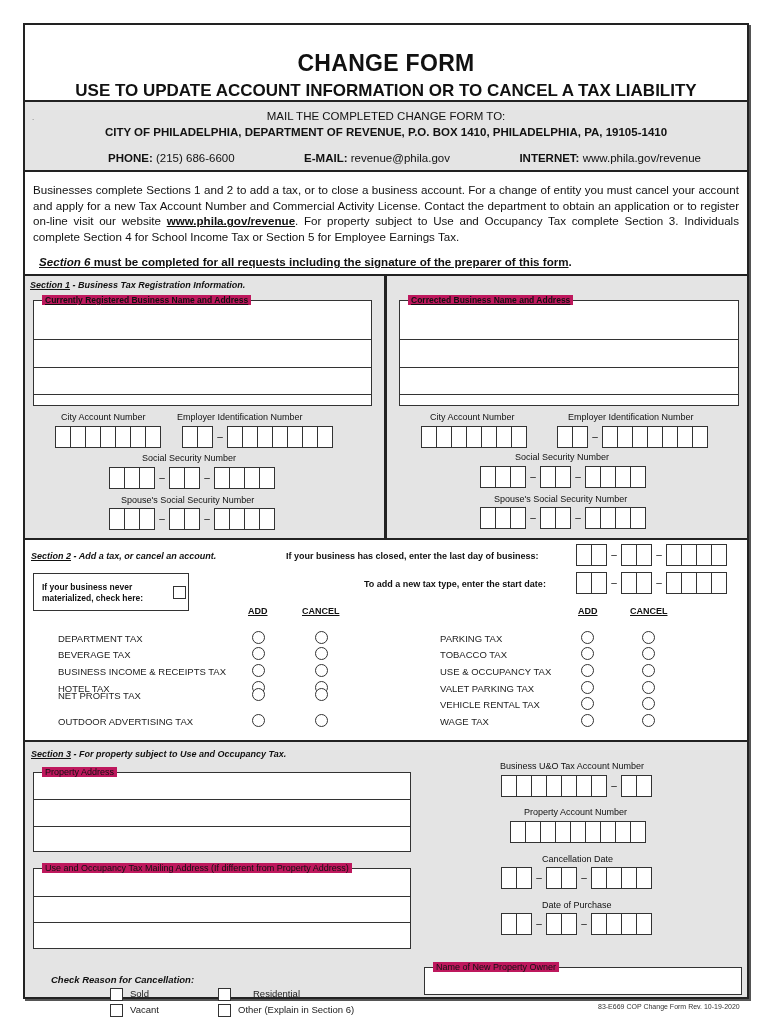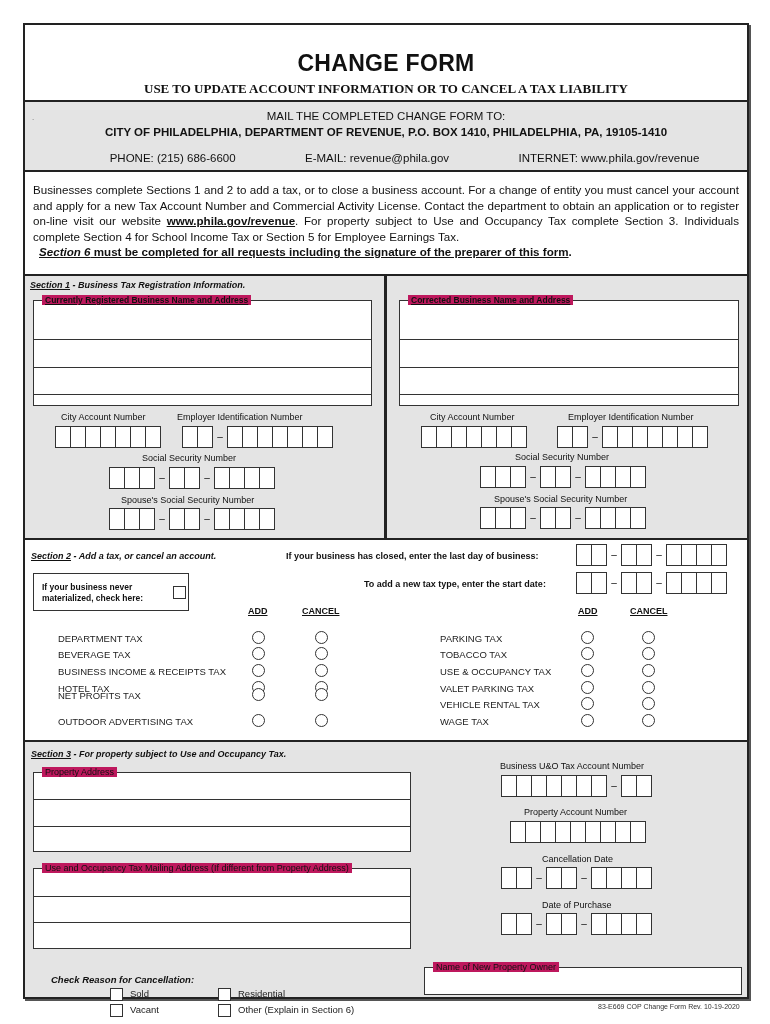--- a/index.html
+++ b/index.html
@@ -6,34 +6,34 @@
   html, body { width: 770px; height: 1024px; background: #ffffff; overflow: hidden; }
   body { font-family: "Liberation Sans", sans-serif; color: #111; position: relative; }
 
   .form { position: absolute; left: 23px; top: 23px; width: 726px; height: 976px;
           border: 2px solid #222; box-shadow: 2px 2px 0 #555; background: #fff; }
 
   
   .hdr { position: absolute; left: 0; top: 0; width: 722px; height: 77px; border-bottom: 2px solid #222; text-align: center; background:#fff; }
   .hdr .dept { position: absolute; top: 9px; width: 100%; font-size: 11.5px; font-weight: bold; letter-spacing: 0.1px; }
   .hdr .title { position: absolute; top: 25px; width: 100%; font-size: 23px; font-weight: bold; letter-spacing: 0.3px; }
-  .hdr .sub { position: absolute; top: 56px; width: 100%; font-size: 13px; font-weight: bold; font-family: Liberation Serif, serif; }
+  .hdr .sub { position: absolute; top: 56px; width: 100%; font-size: 17px; font-weight: bold; }
 
   .mail { position: absolute; left: 0; top: 77px; width: 722px; height: 70px; background: #e4e4e4; border-bottom: 2px solid #222; text-align: center; }
   .mail .l1 { position: absolute; top: 8px; width: 100%; font-size: 11.5px; }
   .mail .l2 { position: absolute; top: 24px; width: 100%; font-size: 11.5px; font-weight: bold; }
   .mail .l3 { position: absolute; top: 50px; width: 100%; font-size: 11.5px; }
-  .mail .l3 b { font-weight: normal; margin-left: 37px; }
+  .mail .l3 b { font-weight: bold; margin-left: 37px; }
   .mail .l3 .gap { display: inline-block; width: 26px; }
   .mail .dot { position: absolute; left: 7px; top: 11px; font-size: 8px; color:#666; }
 
   .intro { position: absolute; left: 0; top: 147px; width: 722px; height: 104px; border-bottom: 2px solid #222; padding: 10px 8px 0 8px; background:#fff; }
   .intro p { font-size: 11.6px; line-height: 15.7px; text-align: justify; }
   .intro .link { font-weight: bold; text-decoration: underline; }
-  .intro .s6 { font-size: 11.6px; font-weight: bold; padding-left: 6px; }
+  .intro .s6 { margin-top: 10px; font-size: 11.6px; font-weight: bold; padding-left: 6px; }
   .intro .s6 span.u { text-decoration: underline; font-style: italic; }
   .intro .s6 .rest { text-decoration: underline; }
 
   
   .sec1 { position: absolute; left: 0; top: 251px; width: 722px; height: 264px; background: #e4e4e4; border-bottom: 2px solid #222; }
   .sec1 .divider { position: absolute; left: 359px; top: 0; width: 3px; height: 262px; background: #222; }
   .sec-title { position: absolute; font-size: 9px; font-weight: bold; font-style: italic; }
   .sec-title .u { text-decoration: underline; }
 
   .addrbox { position: absolute; background: #fff; border: 1px solid #333; }
@@ -395,21 +395,21 @@
       <div class="row" style="top:26px; height:27px;"></div>
       <div class="row" style="top:53px; height:26px;"></div>
     </div>
 
     <div class="reason">Check Reason for Cancellation:</div>
     <div class="chkbox" style="left:85px; top:246px;"></div>
     <div class="chklabel" style="left:105px; top:246px;">Sold</div>
     <div class="chkbox" style="left:85px; top:262px;"></div>
     <div class="chklabel" style="left:105px; top:262px;">Vacant</div>
     <div class="chkbox" style="left:193px; top:246px;"></div>
-    <div class="chklabel" style="left:213px; top:246px;">Residential</div>
+    <div class="chklabel" style="left:228px; top:246px;">Residential</div>
     <div class="chkbox" style="left:193px; top:262px;"></div>
     <div class="chklabel" style="left:213px; top:262px;">Other (Explain in Section 6)</div>
 
     <div class="flabel" style="left:475px; top:19px;">Business U&amp;O Tax Account Number</div>
     <div class="boxes" style="left:476px; top:33px;">
       <div class="grp">
           <div class="cell"></div>
           <div class="cell"></div>
           <div class="cell"></div>
           <div class="cell"></div>

